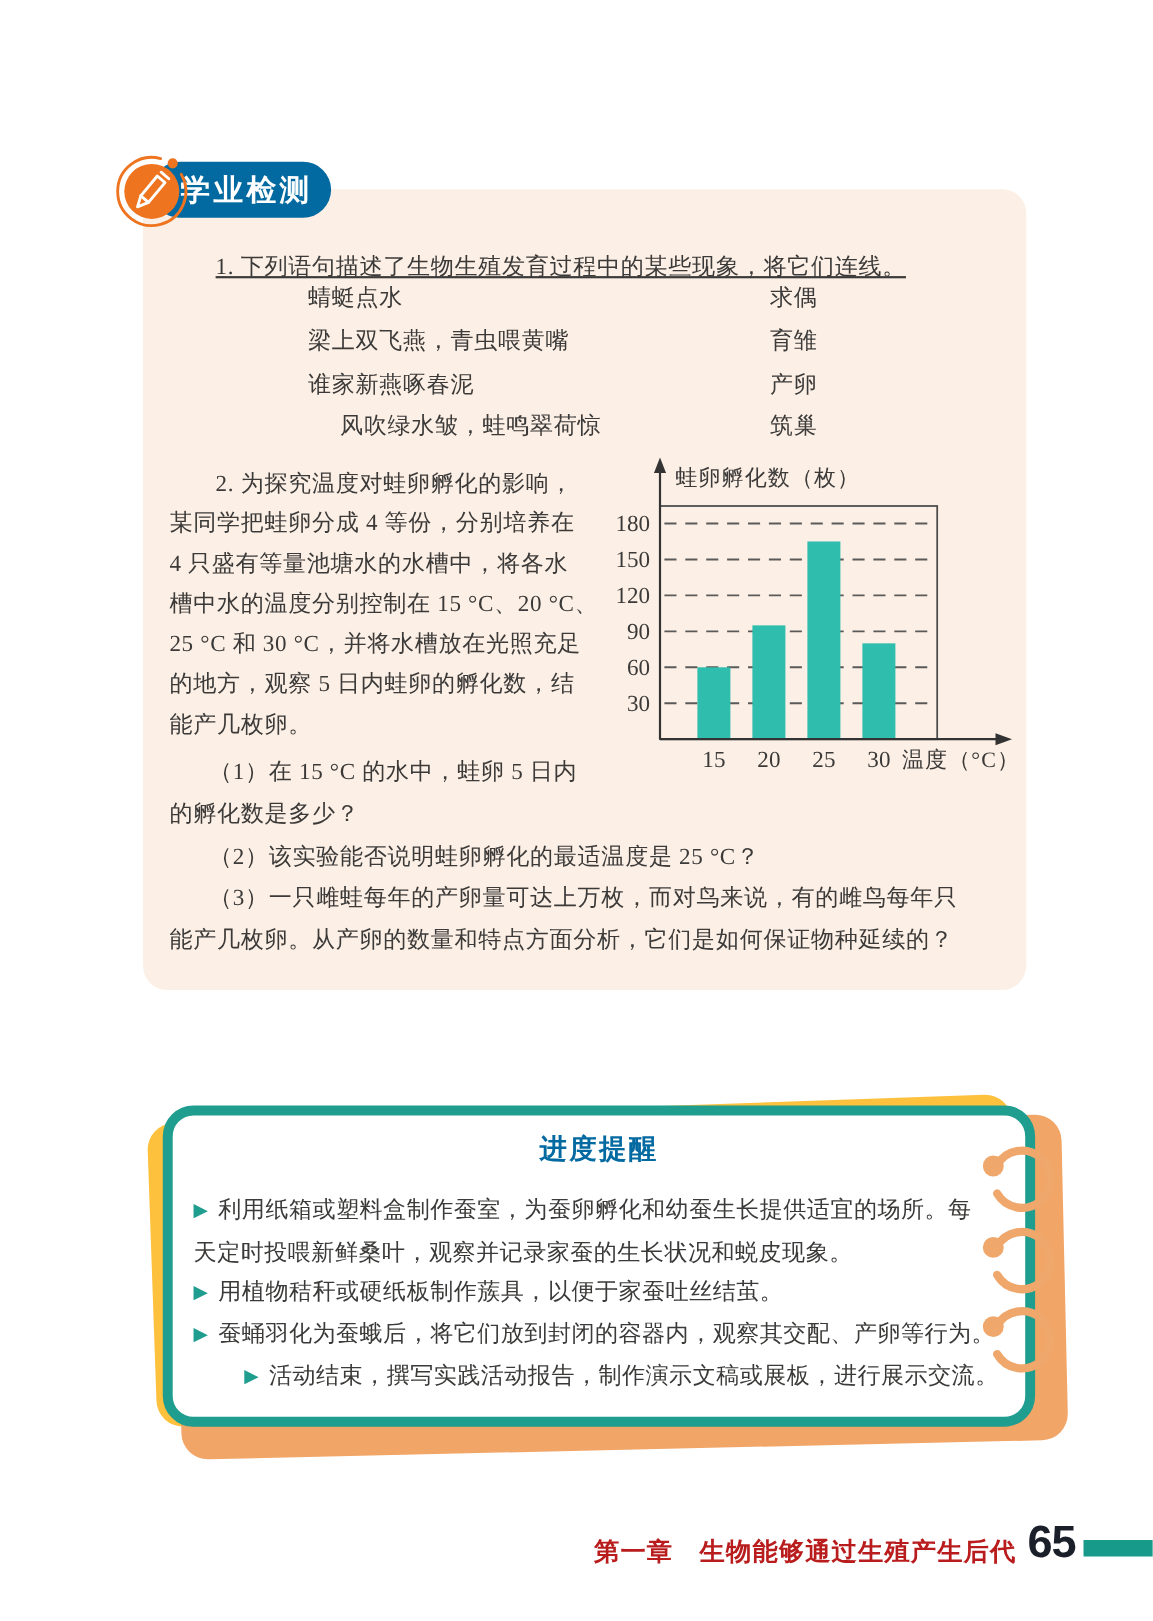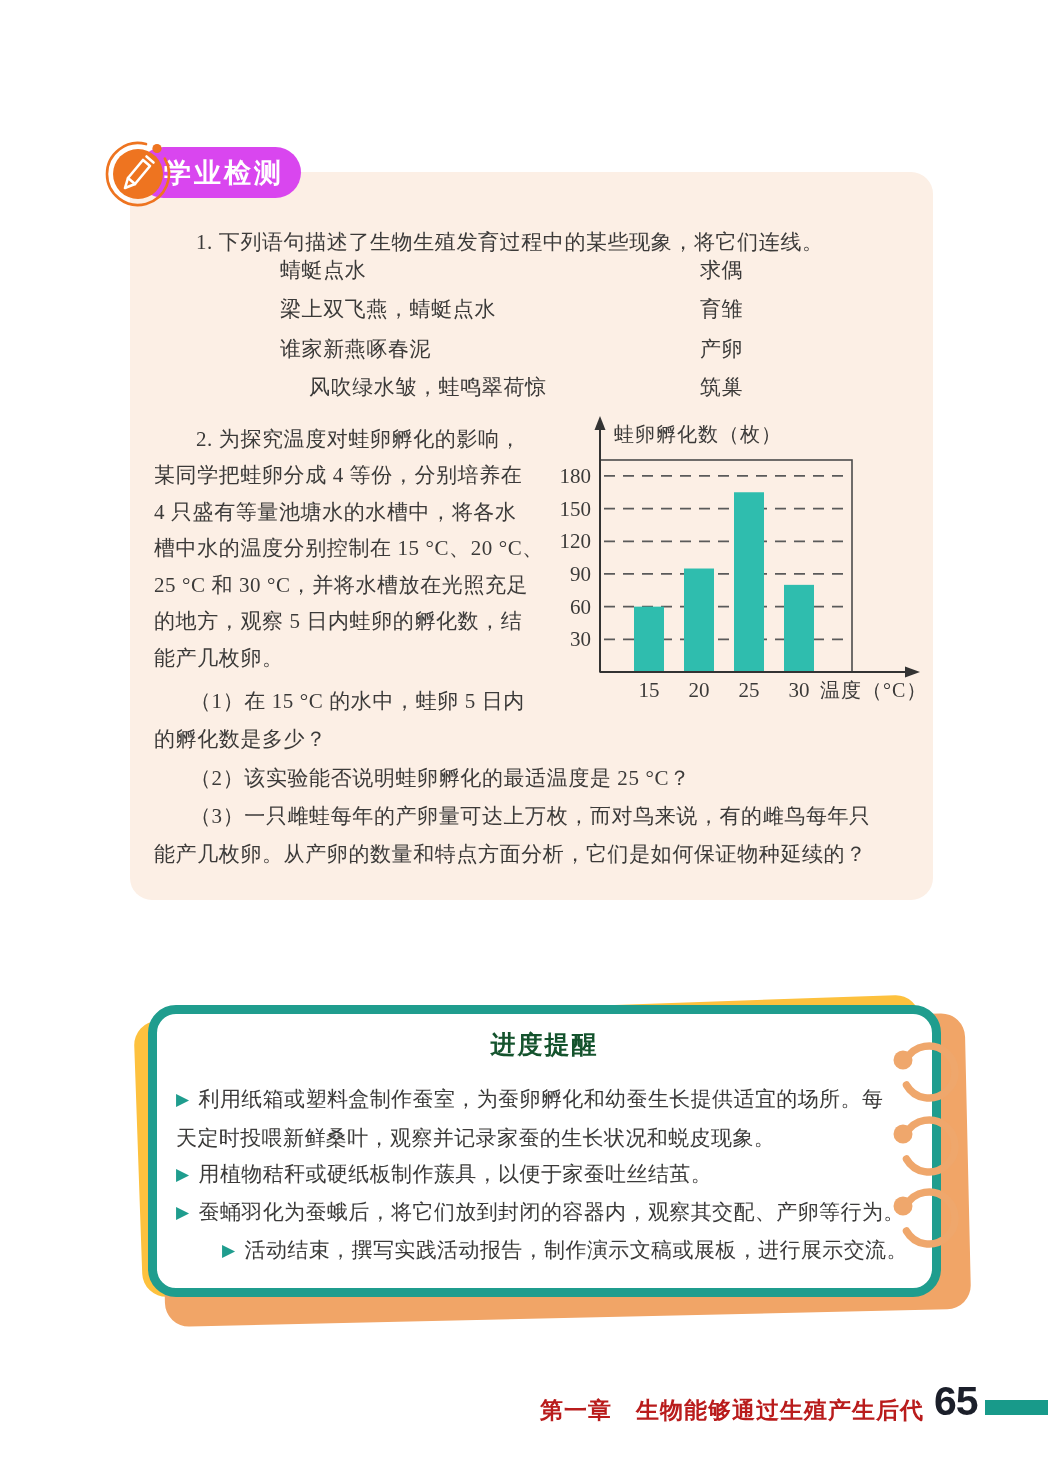--- a/index.html
+++ b/index.html
@@ -2,41 +2,41 @@
 <html><head>
 <meta charset="utf-8">
 <style>
   html,body{margin:0;padding:0;}
   body{width:1048px;height:1474px;position:relative;background:#ffffff;
        font-family:"Liberation Serif","DejaVu Serif",serif;color:#3b3a39;overflow:hidden;}
   .abs{position:absolute;}
   
   .peach-box{left:130px;top:172px;width:803px;height:728px;background:#fcefe5;border-radius:22px;}
   
-  .badge-pill{left:138px;top:147px;width:163px;height:51px;background:#d946ef;border-radius:26px;
+  .badge-pill{left:138px;top:147px;width:163px;height:51px;background:#0369a1;border-radius:26px;
               display:flex;align-items:center;justify-content:flex-end;padding-right:17px;box-sizing:border-box;}
   .badge-pill span{font-family:"Liberation Sans","DejaVu Sans",sans-serif;font-weight:bold;
               font-size:27px;color:#ffffff;letter-spacing:3px;}
   .badge-icon{left:101px;top:136px;}
   
   .t{font-size:21px;letter-spacing:0.6px;white-space:nowrap;}
   .mleft{left:280px;}
   .mright{left:700px;}
   
   #chart{left:552px;top:408px;width:380px;height:300px;}
   .tick{font:21px "Liberation Serif","DejaVu Serif",serif;fill:#3b3a39;}
   .axis-label{font:20px "Liberation Serif","DejaVu Serif",serif;fill:#3b3a39;letter-spacing:1px;}
   
   .deco-yellow{left:138px;top:1008px;width:786px;height:276px;background:#fdc13e;border-radius:24px;
                transform:rotate(-2deg);}
   .deco-salmon{left:162px;top:1022px;width:806px;height:296px;background:#f1a567;border-radius:24px;
                transform:rotate(-1.3deg);}
   .reminder-box{left:148px;top:1005px;width:793px;height:292px;background:#ffffff;
                 border:9px solid #1f9d8e;border-radius:28px;box-sizing:border-box;}
-  .reminder-title{left:148px;top:1028px;width:793px;text-align:center;color:#14532d;
+  .reminder-title{left:148px;top:1028px;width:793px;text-align:center;color:#0369a1;
                   font-family:"Liberation Sans","DejaVu Sans",sans-serif;font-weight:bold;
                   font-size:25px;letter-spacing:2px;}
   .bullet{left:176px;font-size:21px;letter-spacing:0.4px;white-space:nowrap;}
   .bullet .arrow{color:#1f9d8e;font-family:"DejaVu Sans",sans-serif;font-size:17px;
                  vertical-align:1px;margin-right:9px;}
   .rings{left:890px;top:1030px;}
   
   .footer-chapter{left:540px;top:1395px;width:380px;text-align:right;font-size:23px;
                   font-weight:bold;color:#b91c1c;letter-spacing:1px;white-space:nowrap;}
   .footer-chapter .gap{display:inline-block;width:24px;}
@@ -56,23 +56,23 @@
   <path d="M63.8 22.5 A31 31 0 1 1 45 8.1" fill="none" stroke="#ee7420" stroke-width="2.6" stroke-linecap="round"></path>
   <circle cx="56" cy="12.5" r="4.6" fill="#ee7420"></circle>
   <circle cx="37" cy="38" r="25" fill="#ee7420"></circle>
   <g stroke="#ffffff" stroke-width="2.6" fill="none" stroke-linejoin="round" stroke-linecap="round">
     <path d="M27 42 L42 24 L49 30 L34 48 Z"></path>
     <path d="M27 42 L24 52 L34 48"></path>
     <path d="M45.5 20.5 L52.5 26.5"></path>
   </g>
 </svg>
 
-<div class="abs t" style="left:196px;top:228px;">1. 下列语句描述了生物生殖发育过程中的某些现象，将它们连线。</div>
+<div class="abs t" style="left:196px;top:228px;text-decoration:underline;">1. 下列语句描述了生物生殖发育过程中的某些现象，将它们连线。</div>
 <div class="abs t mleft" style="top:256px;">蜻蜓点水</div>
-<div class="abs t mleft" style="top:295px;">梁上双飞燕，蜻蜓点水</div>
+<div class="abs t mleft" style="top:295px;">梁上双飞燕，青虫喂黄嘴</div>
 <div class="abs t mleft" style="top:335px;">谁家新燕啄春泥</div>
 <div class="abs t mleft" style="top:373px;margin-left:29px;">风吹绿水皱，蛙鸣翠荷惊</div>
 <div class="abs t mright" style="top:256px;">求偶</div>
 <div class="abs t mright" style="top:295px;">育雏</div>
 <div class="abs t mright" style="top:335px;">产卵</div>
 <div class="abs t mright" style="top:373px;">筑巢</div>
 
 <div class="abs t" style="left:196px;top:425px;">2. 为探究温度对蛙卵孵化的影响，</div>
 <div class="abs t" style="left:154px;top:461px;">某同学把蛙卵分成 4 等份，分别培养在</div>
 <div class="abs t" style="left:154px;top:498px;">4 只盛有等量池塘水的水槽中，将各水</div>

